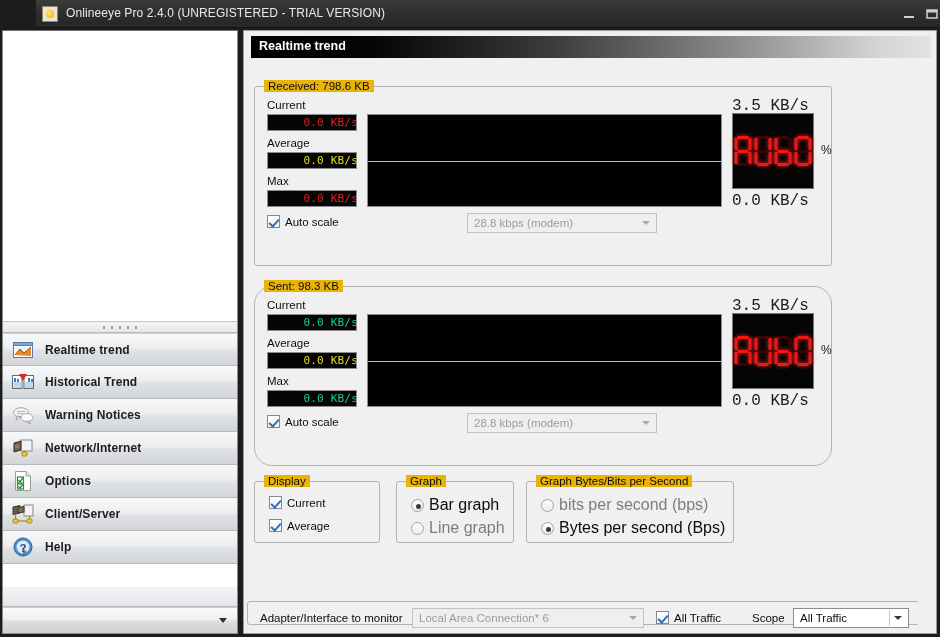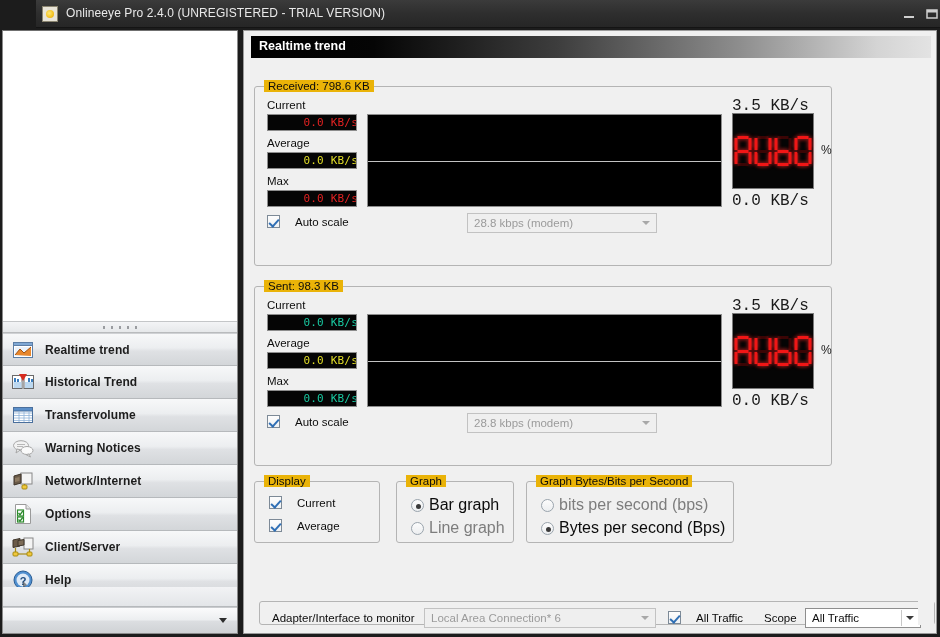--- a/index.html
+++ b/index.html
@@ -132,21 +132,21 @@
     background: transparent;
   }
   .groupbox > .gb-title {
     position: absolute; top: -7px; left: 9px;
     background: #eab308; padding: 0 4px;
     font-size: 11.5px; color: #0c0c0c;
     white-space: nowrap;
   }
 
   #gb-received { left: 10px; top: 55px; width: 578px; height: 180px; }
-  #gb-sent     { left: 10px; top: 255px; width: 578px; height: 180px; }
+  #gb-sent     { left: 10px; top: 255px; width: 578px; height: 180px; border-radius: 18px; }
   #gb-display  { left: 10px; top: 450px; width: 126px; height: 62px; }
   #gb-graph    { left: 152px; top: 450px; width: 118px; height: 62px; }
   #gb-bytes    { left: 282px; top: 450px; width: 208px; height: 62px; text-decoration: underline; }
 
   
   .rd-label {
     position: absolute; font-size: 11.5px; color: #0c0c0c;
   }
   .led-box {
     position: absolute;
@@ -214,21 +214,21 @@
     position: absolute; left: 3px; top: 1px;
     width: 4px; height: 8px;
     border: solid #2f6fb5; border-width: 0 2px 2px 0;
     transform: rotate(42deg);
   }
   .cb-row {
     position: absolute;
     font-size: 11.5px; color: #0c0c0c;
     white-space: nowrap; cursor: default;
   }
-  .cb-row .txt { margin-left: 15px; }
+  .cb-row .txt { margin-left: 5px; }
 
   
   .rb {
     position: relative; display: inline-block;
     width: 13px; height: 13px; vertical-align: -2px;
     border-radius: 50%;
     background: linear-gradient(to bottom, #fcfcfc 0%, #eceef0 100%);
     border: 1px solid #9aa4ad;
   }
   .rb.checked::after {
@@ -263,21 +263,21 @@
     border-top: 4px solid #a8a8a8;
   }
   .combo.enabled .arrow { border-top-color: #3a3a3a; }
   .combo.enabled .sep {
     position: absolute; right: 18px; top: 1px; bottom: 1px; width: 1px;
     background: #c8c8c8;
   }
 
   
   #bottom-bar {
-    position: absolute; left: 15px; bottom: 8px; width: 676px; height: 24px;
+    position: absolute; left: 3px; bottom: 8px; width: 676px; height: 24px;
     border: 1px solid #b4b4b4; border-radius: 3px;
   }
   #bottom-bar .lbl {
     position: absolute; font-size: 11.5px; color: #0c0c0c; white-space: nowrap;
   }
   #scrollbar-stub {
     position: absolute; right: 2px; bottom: 8px; width: 16px; height: 32px;
     background: #f0f0f0;
   }
 </style>
@@ -348,38 +348,20 @@
             <path d="M8 4 L16 4 L12 11 Z" fill="#d62b1f"></path>
             <rect x="3" y="8" width="2" height="4" fill="#3b7dbd"></rect>
             <rect x="6" y="9" width="2" height="3" fill="#3b7dbd"></rect>
             <rect x="17" y="8" width="2" height="4" fill="#3b7dbd"></rect>
             <rect x="20" y="9" width="2" height="3" fill="#3b7dbd"></rect>
           </svg>
         </div>
         <div class="side-label">Historical Trend</div>
       </div>
 
-      <div class="side-item">
-        <div class="side-icon">
-          <svg width="24" height="24" viewBox="0 0 24 24">
-            <rect x="2.5" y="4.5" width="19" height="15" fill="#ffffff" stroke="#4a6f9c" stroke-width="1"></rect>
-            <rect x="2.5" y="4.5" width="19" height="3.5" fill="#5b8fc9" stroke="#4a6f9c" stroke-width="1"></rect>
-            <g stroke="#8fb3d8" stroke-width="0.8">
-              <line x1="3" y1="10" x2="21" y2="10"></line>
-              <line x1="3" y1="12.5" x2="21" y2="12.5"></line>
-              <line x1="3" y1="15" x2="21" y2="15"></line>
-              <line x1="3" y1="17.5" x2="21" y2="17.5"></line>
-              <line x1="8" y1="8" x2="8" y2="19"></line>
-              <line x1="13" y1="8" x2="13" y2="19"></line>
-              <line x1="18" y1="8" x2="18" y2="19"></line>
-            </g>
-          </svg>
-        </div>
-        <div class="side-label">Transfervolume</div>
-      </div>
 
       <div class="side-item">
         <div class="side-icon">
           <svg width="24" height="24" viewBox="0 0 24 24">
             <ellipse cx="10" cy="9.5" rx="7.5" ry="4.8" fill="#f2f2f2" stroke="#a6a6a6" stroke-width="1"></ellipse>
             <path d="M6 13 L5 17 L9.5 13.8 Z" fill="#f2f2f2" stroke="#a6a6a6" stroke-width="1"></path>
             <ellipse cx="16" cy="14.5" rx="6" ry="4" fill="#fafafa" stroke="#a6a6a6" stroke-width="1"></ellipse>
             <path d="M18 18 L19.5 21 L15 18.6 Z" fill="#fafafa" stroke="#a6a6a6" stroke-width="1"></path>
             <g stroke="#b0b0b0" stroke-width="0.9">
               <line x1="6" y1="8.5" x2="14" y2="8.5"></line>

